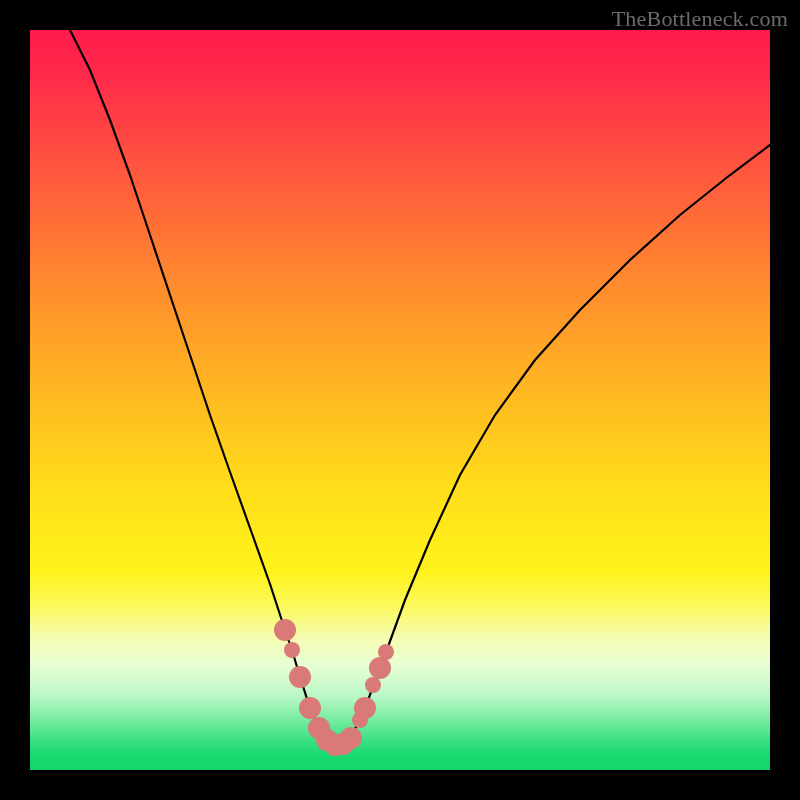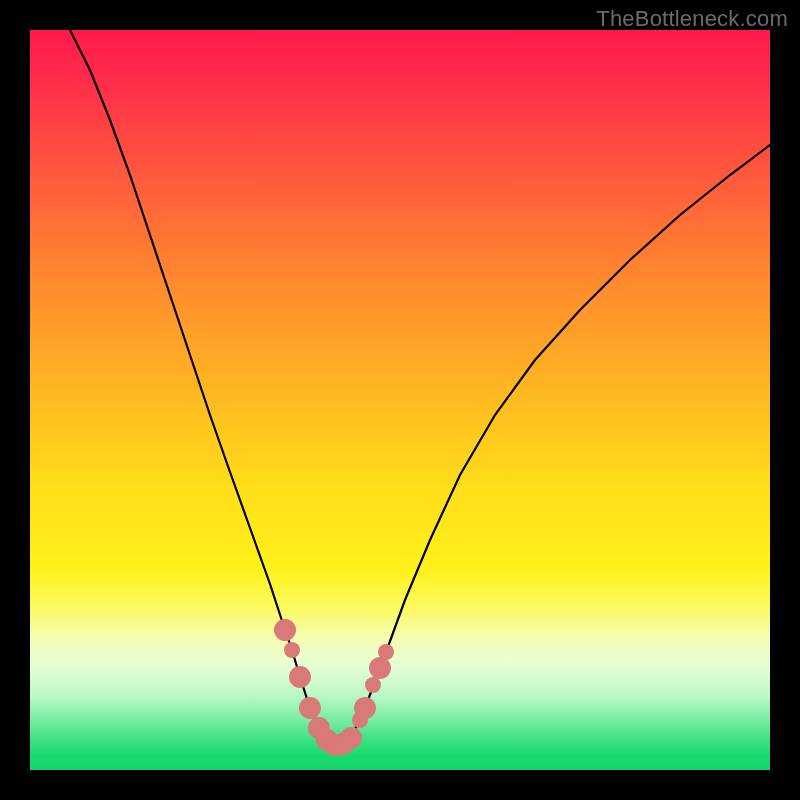--- a/index.html
+++ b/index.html
@@ -49,20 +49,21 @@
   }
   .watermark {
     position: absolute;
     top: 6px;
     right: 12px;
     color: #6b6b6b;
     font-size: 22px;
     letter-spacing: 0.2px;
     font-weight: 400;
     user-select: none;
+    font-family: Liberation Serif, serif;
   }
 </style>
 </head>
 <body>
 
 <div class="frame">
   <div class="watermark">TheBottleneck.com</div>
   <div class="plot-area">
     <svg viewBox="0 0 740 740" preserveAspectRatio="none">
       <path id="curve-path" fill="none" stroke="#000" stroke-width="2.2" stroke-linecap="round" d="M40 0 L60 40 L80 90 L100 145 L120 205 L140 265 L160 325 L180 385 L200 442 L220 498 L240 554 L255 600 L262 620 L270 647 L280 678 L295 710 L310 715 L320 710 L335 678 L355 625 L375 570 L400 510 L430 445 L465 385 L505 330 L550 280 L600 230 L650 185 L700 145 L740 115"></path>

